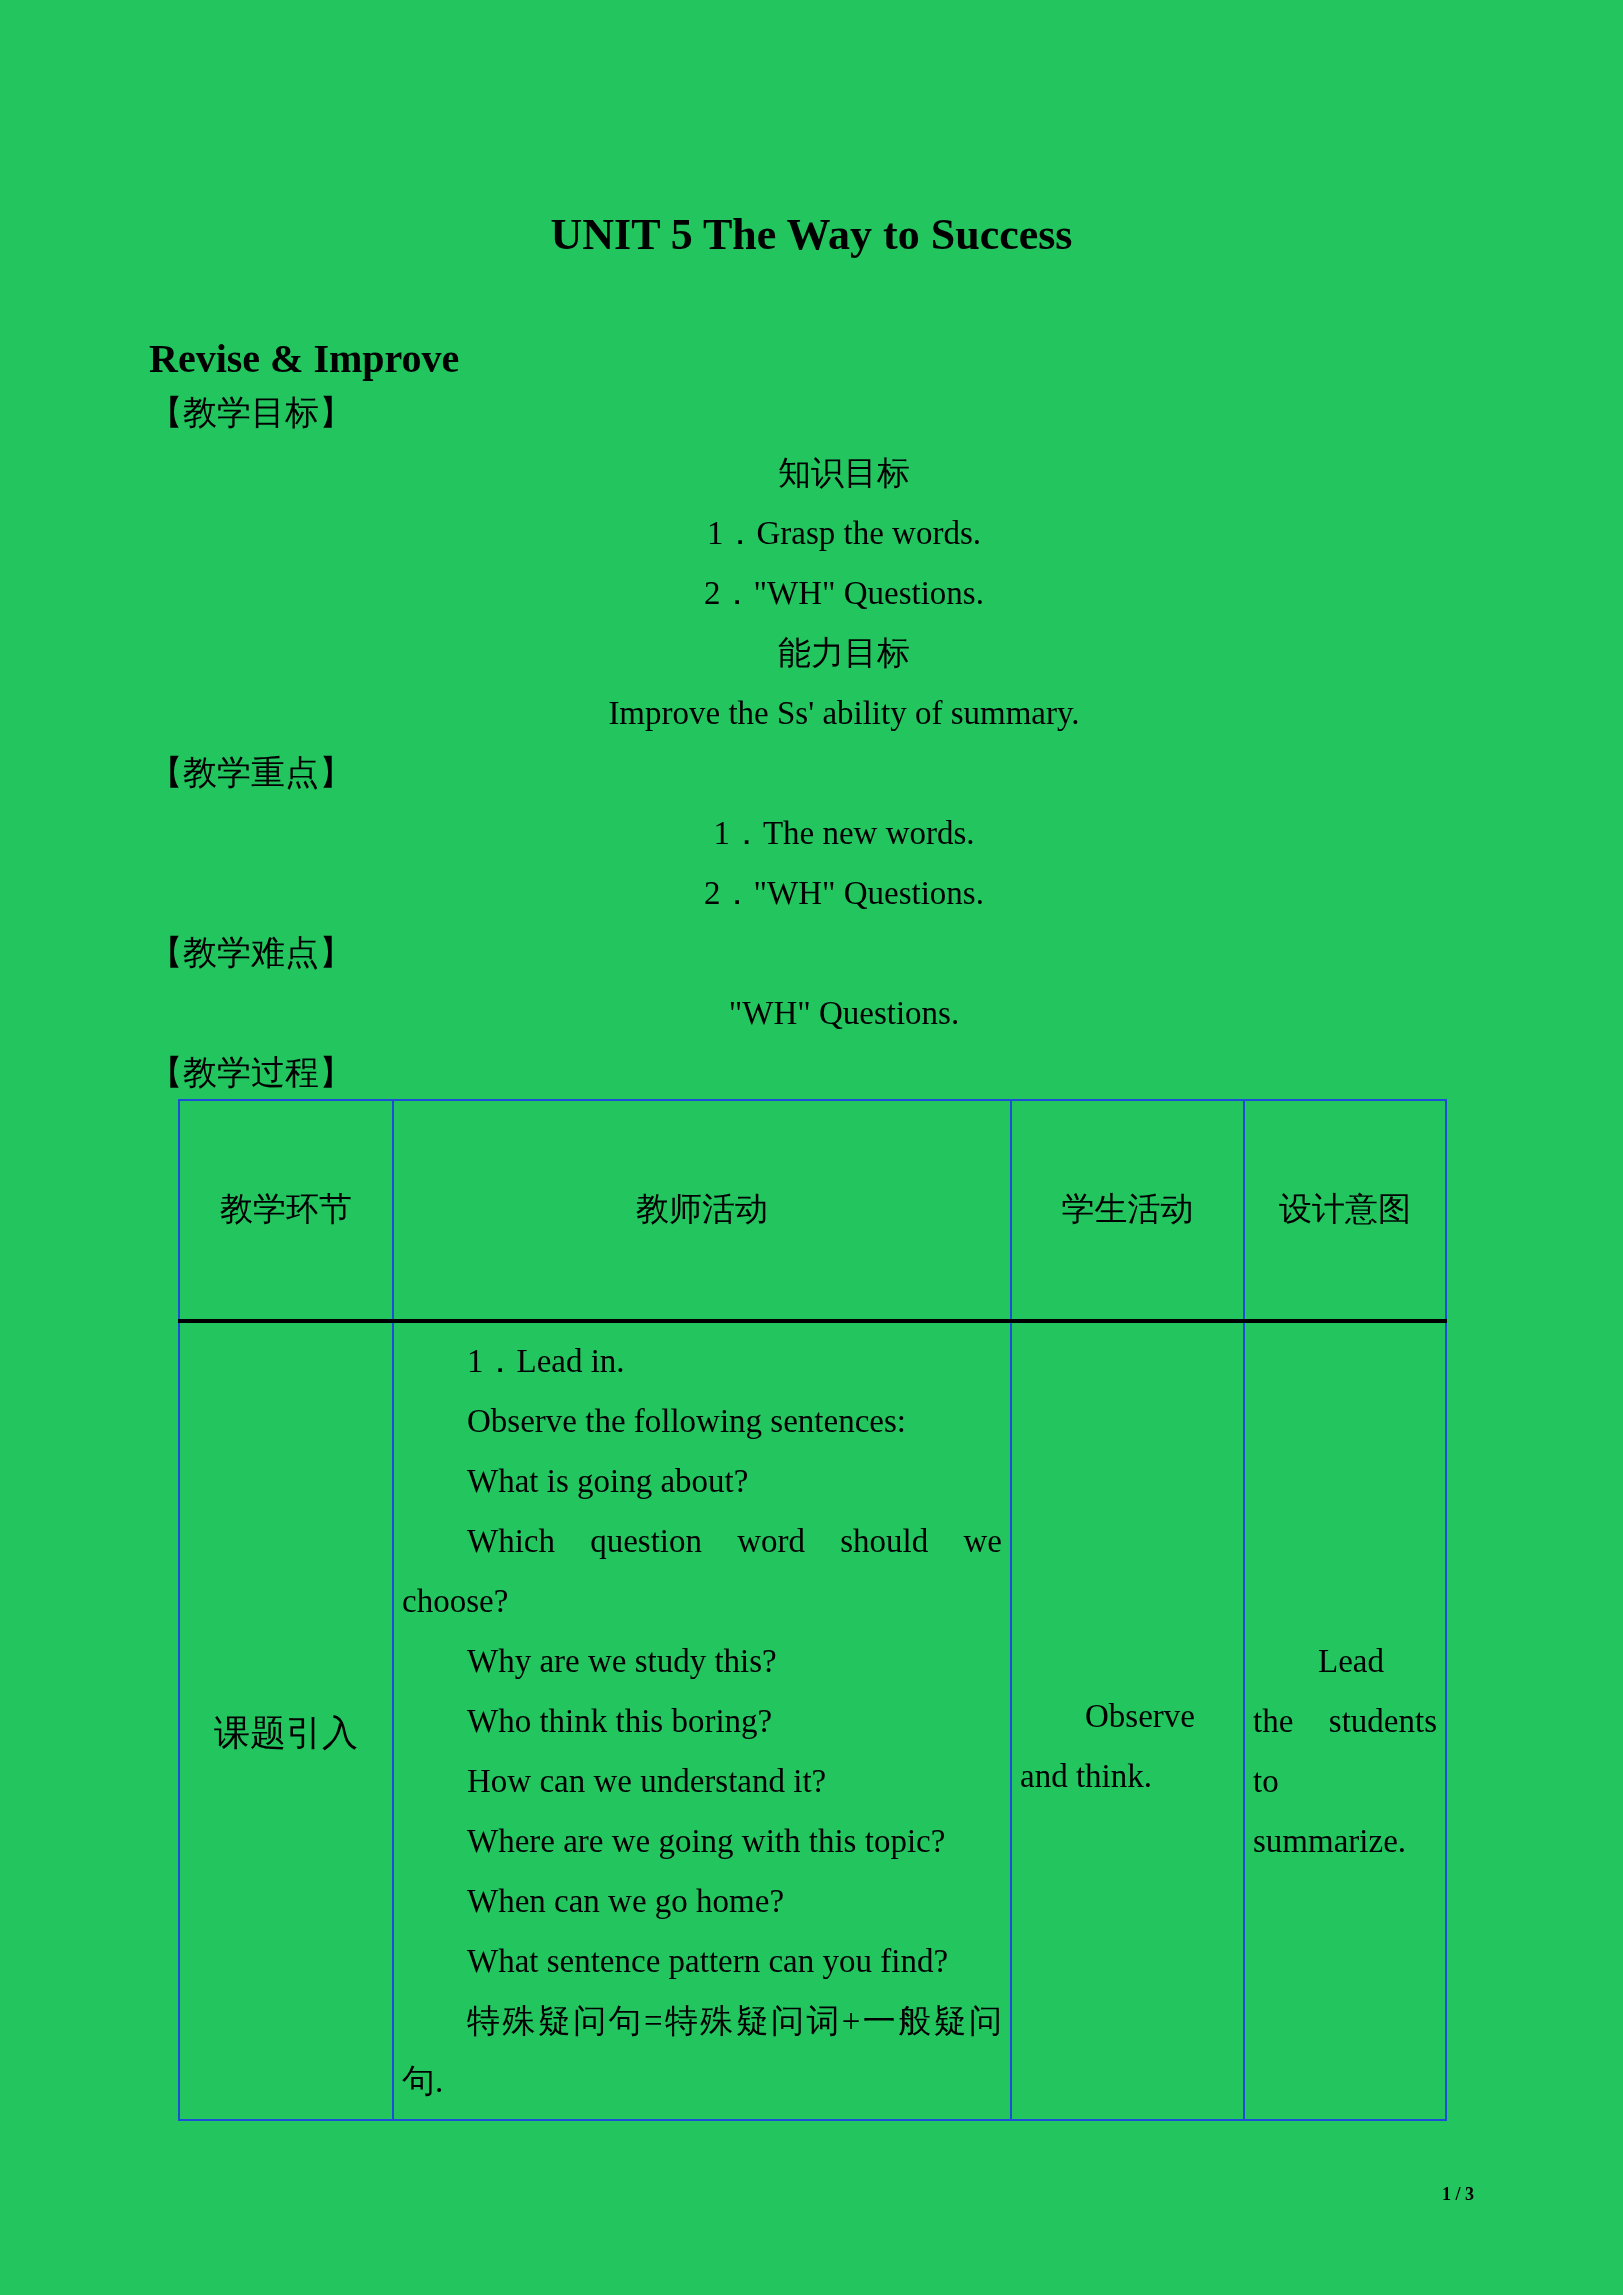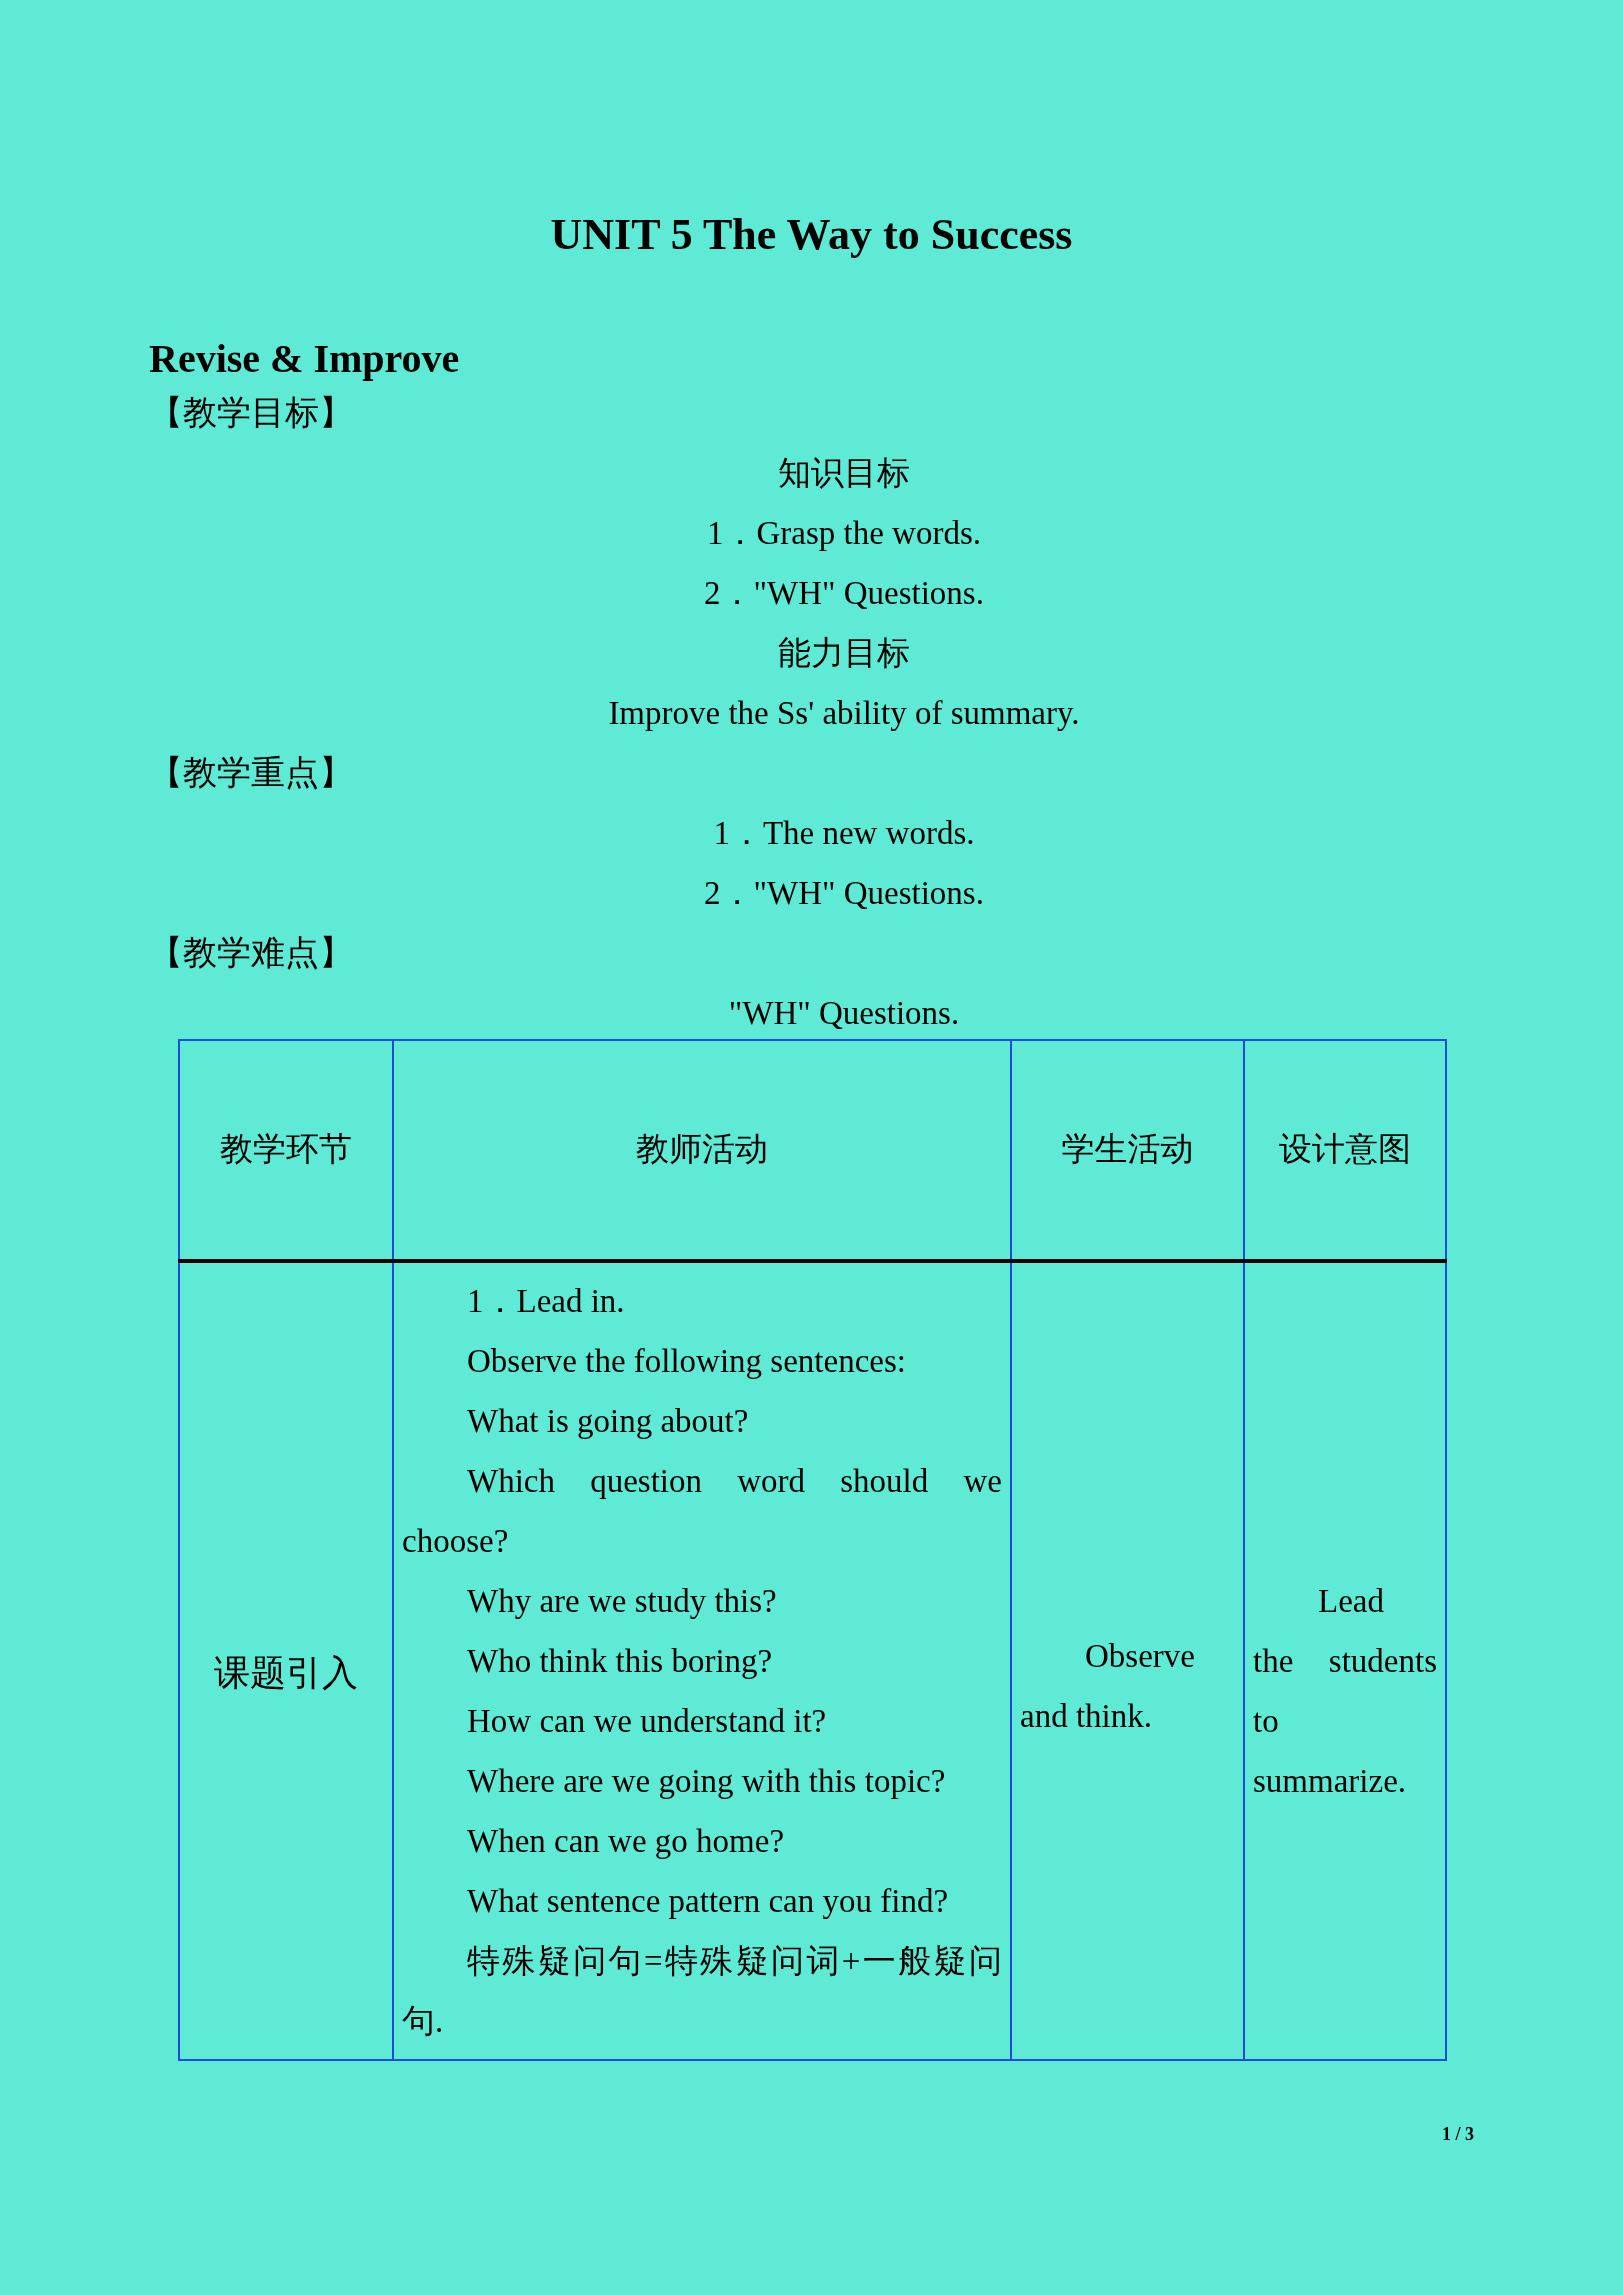--- a/index.html
+++ b/index.html
@@ -1,19 +1,19 @@
 <!DOCTYPE html>
 <html style="font-size:11px"><head>
 <meta charset="utf-8">
 <style>
   html,body{margin:0;padding:0;background:#888;}
   .page{
     position:relative;
     width:1623px;height:2295px;
-    background:#5eead4;
+    background:#22c55e;
     color:#000;
     font-family:"Liberation Serif","DejaVu Serif",serif;
     overflow:hidden;
     margin:0 auto;
   }
   .content{padding:0 149px;}
   .doc-title{
     padding-top:210px;
     font-size:44px;line-height:49px;
     font-weight:bold;text-align:center;
@@ -96,20 +96,21 @@
     <div class="pline indent">能力目标</div>
     <div class="pline indent">Improve the Ss' ability of summary.</div>
 
     <div class="sect">【教学重点】</div>
     <div class="pline indent">1．The new words.</div>
     <div class="pline indent">2．"WH" Questions.</div>
 
     <div class="sect">【教学难点】</div>
     <div class="pline indent">"WH" Questions.</div>
 
+    <div class="sect">【教学过程】</div>
 
     <table class="process">
       <colgroup>
         <col style="width:214px">
         <col style="width:618px">
         <col style="width:233px">
         <col style="width:202px">
       </colgroup>
       <thead>
         <tr>

